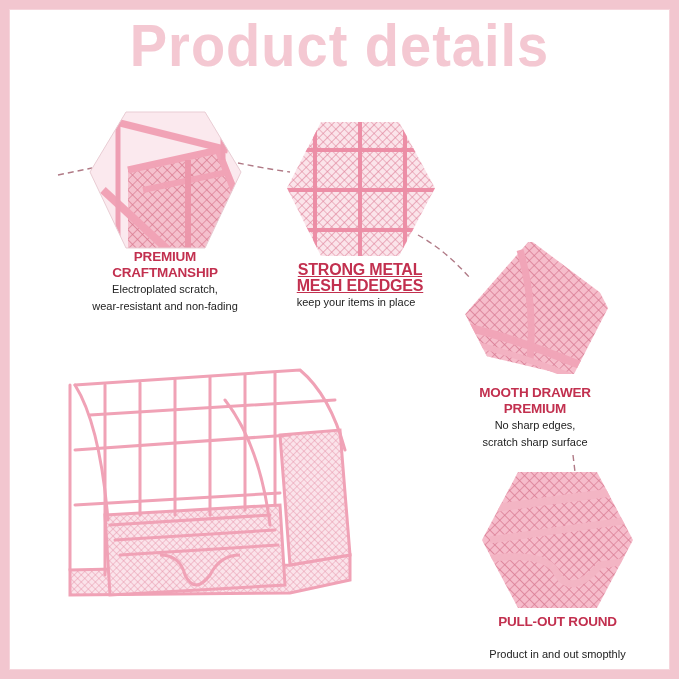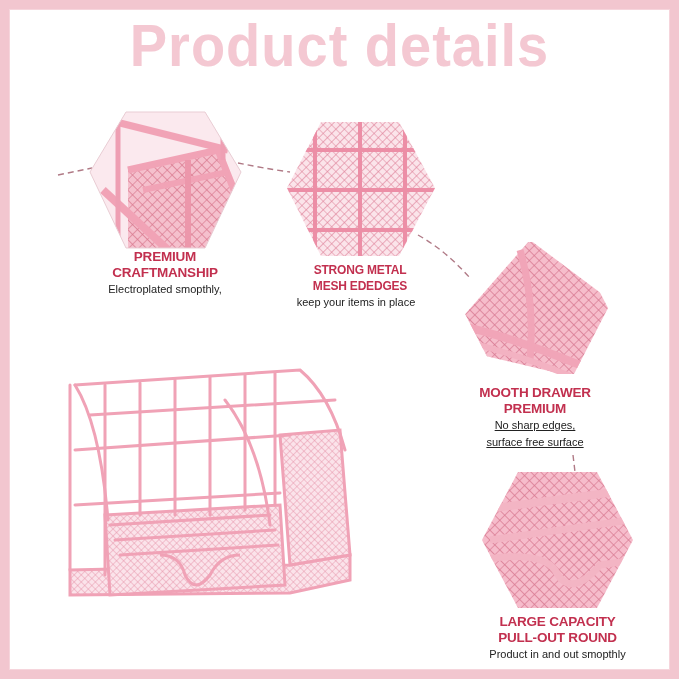--- a/index.html
+++ b/index.html
@@ -53,21 +53,22 @@
       <path d="M135 2 L135 50" stroke="#ee9fb3" stroke-width="5"></path>
     </g>
     <polygon points="38,2 117,2 153,62 117,138 38,138 2,62" fill="none" stroke="#e9cdd4" stroke-width="1"></polygon>
   </svg>
 </div>
 <div class="feature-title" style="left:80px;top:249px;width:170px;">
   <div>PREMIUM</div>
   <div>CRAFTMANSHIP</div>
 </div>
 <div class="feature-desc" style="left:70px;top:281px;width:190px;">
-  <div>Electroplated smopthly,</div>
+  <div>Electroplated scratch,</div>
+  <div>wear-resistant and non-fading</div>
 </div>
 
 <div class="hex" style="left:285px;top:120px;">
   <svg width="152" height="138" viewBox="0 0 152 138">
     <defs>
       <clipPath id="hc2">
           <polygon points="36,2 114,2 150,68 114,136 36,136 2,68"></polygon>
         </clipPath>
       <pattern id="mesh2" width="6" height="6" patternUnits="userSpaceOnUse" patternTransform="rotate(45)">
         <rect width="6" height="6" fill="#fbe4ea"></rect>
@@ -80,21 +81,21 @@
         <path d="M30 0 L30 138"></path>
           <path d="M75 0 L75 138"></path>
           <path d="M120 0 L120 138"></path>
         <path d="M0 30 L152 30"></path>
           <path d="M0 70 L152 70"></path>
           <path d="M0 110 L152 110"></path>
       </g>
     </g>
   </svg>
 </div>
-<div class="feature-title" style="left:280px;top:262px;width:160px;font-size:12px;">
+<div class="feature-title" style="left:280px;top:262px;width:160px;font-size:16px;text-decoration:underline;">
   <div>STRONG METAL</div>
   <div>MESH EDEDGES</div>
 </div>
 <div class="feature-desc" style="left:276px;top:294px;width:160px;">
   <div>keep your items in place</div>
 </div>
 
 <div class="hex" style="left:460px;top:240px;">
   <svg width="150" height="136" viewBox="0 0 150 136">
     <defs>
@@ -112,23 +113,23 @@
       <path d="M0 85 Q60 100 120 125" stroke="#f1a5b8" stroke-width="8" fill="none"></path>
       <path d="M60 10 Q75 60 70 120" stroke="#f1a5b8" stroke-width="7" fill="none"></path>
       <path d="M0 100 Q60 115 110 136" stroke="#f3b2c2" stroke-width="6" fill="none"></path>
     </g>
   </svg>
 </div>
 <div class="feature-title" style="left:460px;top:385px;width:150px;">
   <div>MOOTH DRAWER</div>
   <div>PREMIUM</div>
 </div>
-<div class="feature-desc" style="left:460px;top:417px;width:150px;text-decoration:underline;">
+<div class="feature-desc" style="left:460px;top:417px;width:150px;">
   <div>No sharp edges,</div>
-  <div>surface free surface</div>
+  <div>scratch sharp surface</div>
 </div>
 
 <div class="hex" style="left:480px;top:470px;">
   <svg width="155" height="140" viewBox="0 0 155 140">
     <defs>
       <clipPath id="hc4">
           <polygon points="38,2 117,2 153,70 117,138 38,138 2,70"></polygon>
         </clipPath>
       <pattern id="mesh4" width="7" height="7" patternUnits="userSpaceOnUse" patternTransform="rotate(45)">
         <rect width="7" height="7" fill="#f6bccb"></rect>
@@ -137,21 +138,20 @@
     </defs>
     <g clip-path="url(#hc4)">
       <rect width="155" height="140" fill="url(#mesh4)"></rect>
       <path d="M0 40 L150 20" stroke="#f3b5c4" stroke-width="8"></path>
       <path d="M10 70 L150 50" stroke="#f3b5c4" stroke-width="7"></path>
       <path d="M0 90 Q60 80 75 100 Q90 130 120 95 L155 90" stroke="#f3b5c4" stroke-width="7" fill="none"></path>
     </g>
   </svg>
 </div>
 <div class="feature-title" style="left:470px;top:614px;width:175px;">
-  <div>LARGE CAPACITY</div>
   <div>PULL-OUT ROUND</div>
 </div>
 <div class="feature-desc" style="left:470px;top:646px;width:175px;">
   <div>Product in and out smopthly</div>
 </div>
 
 <div class="product">
   <svg width="300" height="260" viewBox="0 0 300 260">
     <defs>
       <pattern id="meshP" width="5" height="5" patternUnits="userSpaceOnUse" patternTransform="rotate(45)">

